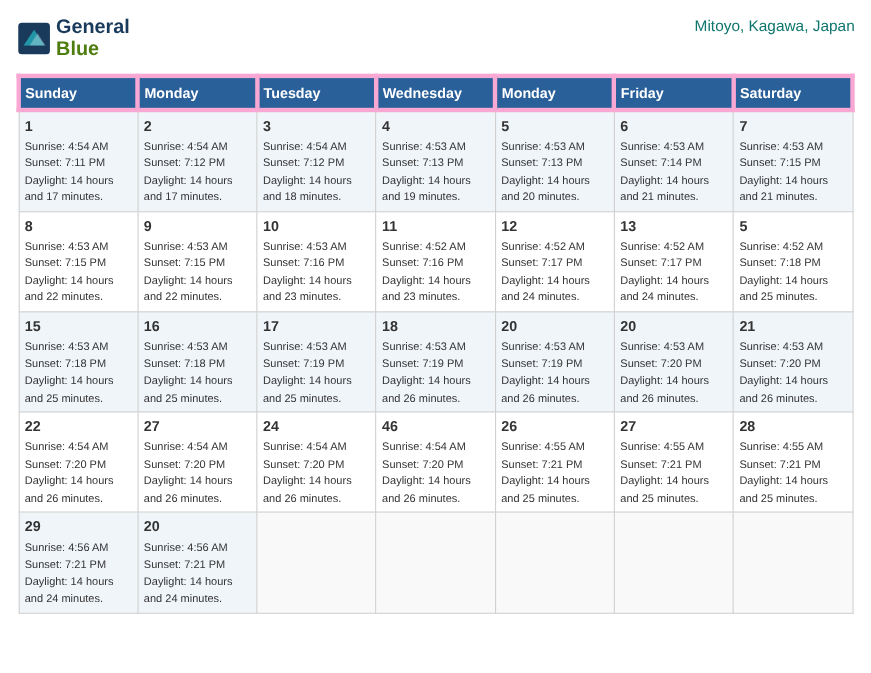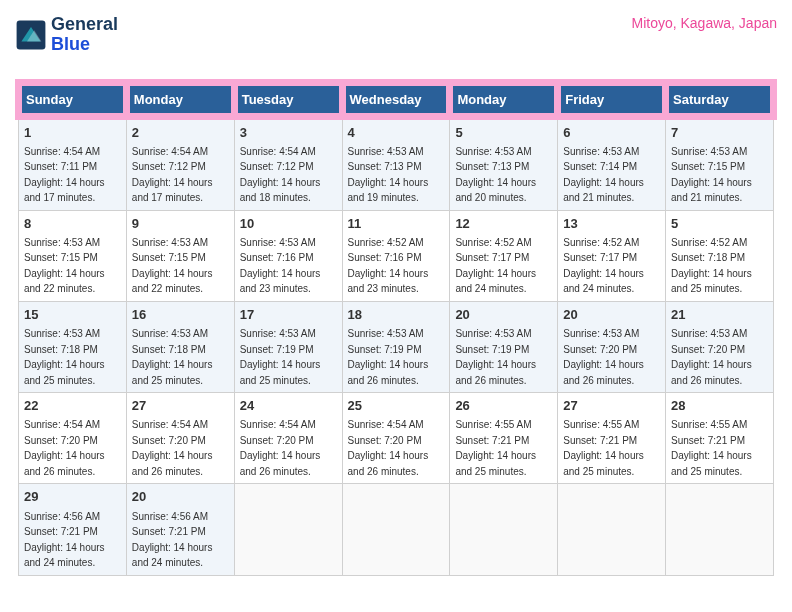--- a/index.html
+++ b/index.html
@@ -7,67 +7,67 @@
       font-family: Arial, sans-serif;
       background: #fff;
       width: 792px;
       min-height: 612px;
       padding: 15px;
     }
     .header {
       display: flex;
       justify-content: space-between;
       align-items: flex-start;
-      margin-bottom: 24px;
+      margin-bottom: 12px;
     }
     .logo {
       display: flex;
       align-items: center;
     }
     .logo-text {
       font-size: 18px;
       font-weight: bold;
       color: #1a3a5c;
       line-height: 1.1;
     }
     .logo-text span {
-      color: #1d4ed8;
+      color: #4d7c0f;
     }
     .logo-icon {
       width: 32px;
       height: 32px;
       margin-right: 4px;
     }
     .title-block {
       text-align: right;
     }
     .month-title {
       font-size: 28px;
       font-weight: bold;
       color: #1a3a5c;
     }
     .location {
       font-size: 14px;
-      color: #ec4899;
+      color: #0f766e;
     }
     table {
       width: 100%;
       border-collapse: collapse;
       font-size: 11px;
     }
     thead tr {
       background-color: #2a6099;
       color: white;
     }
     thead th {
       padding: 6px 4px;
       text-align: left;
       font-size: 13px;
       font-weight: bold;
-      border: 7px solid #f9a8d4;
+      border: 4px solid #f9a8d4;
     }
     tbody td {
       vertical-align: top;
       padding: 4px 5px;
       border: 1px solid #d0d0d0;
       width: calc(100% / 7);
       min-height: 75px;
       height: 80px;
       color: #333;
       line-height: 1.4;
@@ -223,21 +223,21 @@
         </td>
         <td>
           <span class="day-num">27</span>
           <span class="day-info">Sunrise: 4:54 AM<br>Sunset: 7:20 PM<br>Daylight: 14 hours and 26 minutes.</span>
         </td>
         <td>
           <span class="day-num">24</span>
           <span class="day-info">Sunrise: 4:54 AM<br>Sunset: 7:20 PM<br>Daylight: 14 hours and 26 minutes.</span>
         </td>
         <td>
-          <span class="day-num">25</span>
+          <span class="day-num">46</span>
           <span class="day-info">Sunrise: 4:54 AM<br>Sunset: 7:20 PM<br>Daylight: 14 hours and 26 minutes.</span>
         </td>
         <td>
           <span class="day-num">26</span>
           <span class="day-info">Sunrise: 4:55 AM<br>Sunset: 7:21 PM<br>Daylight: 14 hours and 25 minutes.</span>
         </td>
         <td>
           <span class="day-num">27</span>
           <span class="day-info">Sunrise: 4:55 AM<br>Sunset: 7:21 PM<br>Daylight: 14 hours and 25 minutes.</span>
         </td>

